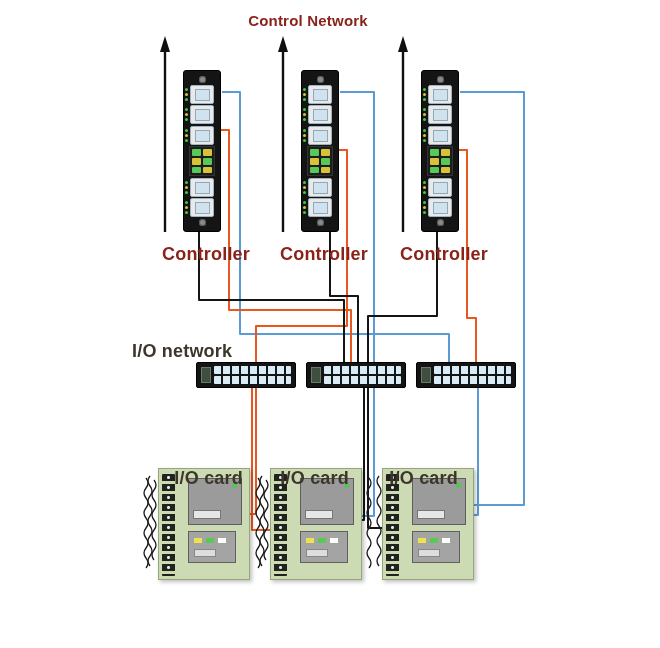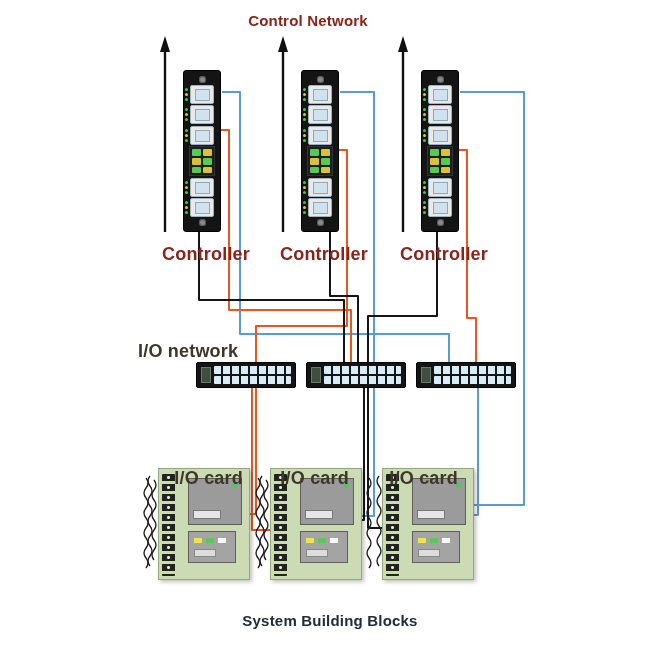--- a/index.html
+++ b/index.html
@@ -47,21 +47,21 @@
   .module-a::after{content:"";position:absolute;right:4px;top:4px;width:5px;height:5px;border-radius:50%;background:#4fc94f}
   .module-b{position:absolute;right:13px;top:62px;width:46px;height:30px;background:#a4a4a4;border:1px solid #606060}
   .module-b::before{content:"";position:absolute;left:5px;top:6px;width:8px;height:5px;background:#efe34d;
                     box-shadow:12px 0 0 #57c957,24px 0 0 #ffffff}
   .module-b::after{content:"";position:absolute;left:5px;bottom:5px;width:20px;height:6px;background:#dddddd;border:1px solid #888}
 
   
   .lbl{position:absolute;font-weight:700;color:var(--label-color,#3d362b);font-size:18px;letter-spacing:.2px;z-index:5}
   .title{color:var(--title-color,#8a241a);font-size:15px;left:223px;top:12px;width:170px;text-align:center}
   .ctl{color:var(--title-color,#8a241a);top:244px;width:80px;text-align:center}
-  .ion{left:138px;top:341px}
+  .ion{left:132px;top:341px}
   .ioc{top:468px;width:80px;text-align:right}
   .footer{color:var(--footer-color,#222b36);font-size:15px;left:0;top:612px;width:660px;text-align:center}
 </style>
 </head>
 <body>
 
 <div class="canvas">
 
   <svg class="wires" viewBox="0 0 660 648" aria-hidden="true">
     <g class="g-arrows">
@@ -199,15 +199,14 @@
   </div>
 
   <div class="lbl title">Control Network</div>
   <div class="lbl ctl" style="left:162px">Controller</div>
   <div class="lbl ctl" style="left:280px">Controller</div>
   <div class="lbl ctl" style="left:400px">Controller</div>
   <div class="lbl ion">I/O network</div>
   <div class="lbl ioc" style="left:163px">I/O card</div>
   <div class="lbl ioc" style="left:269px">I/O card</div>
   <div class="lbl ioc" style="left:378px">I/O card</div>
-  <div class="lbl footer">System Building Blocks</div>
 
 </div>
 
 </body></html>

